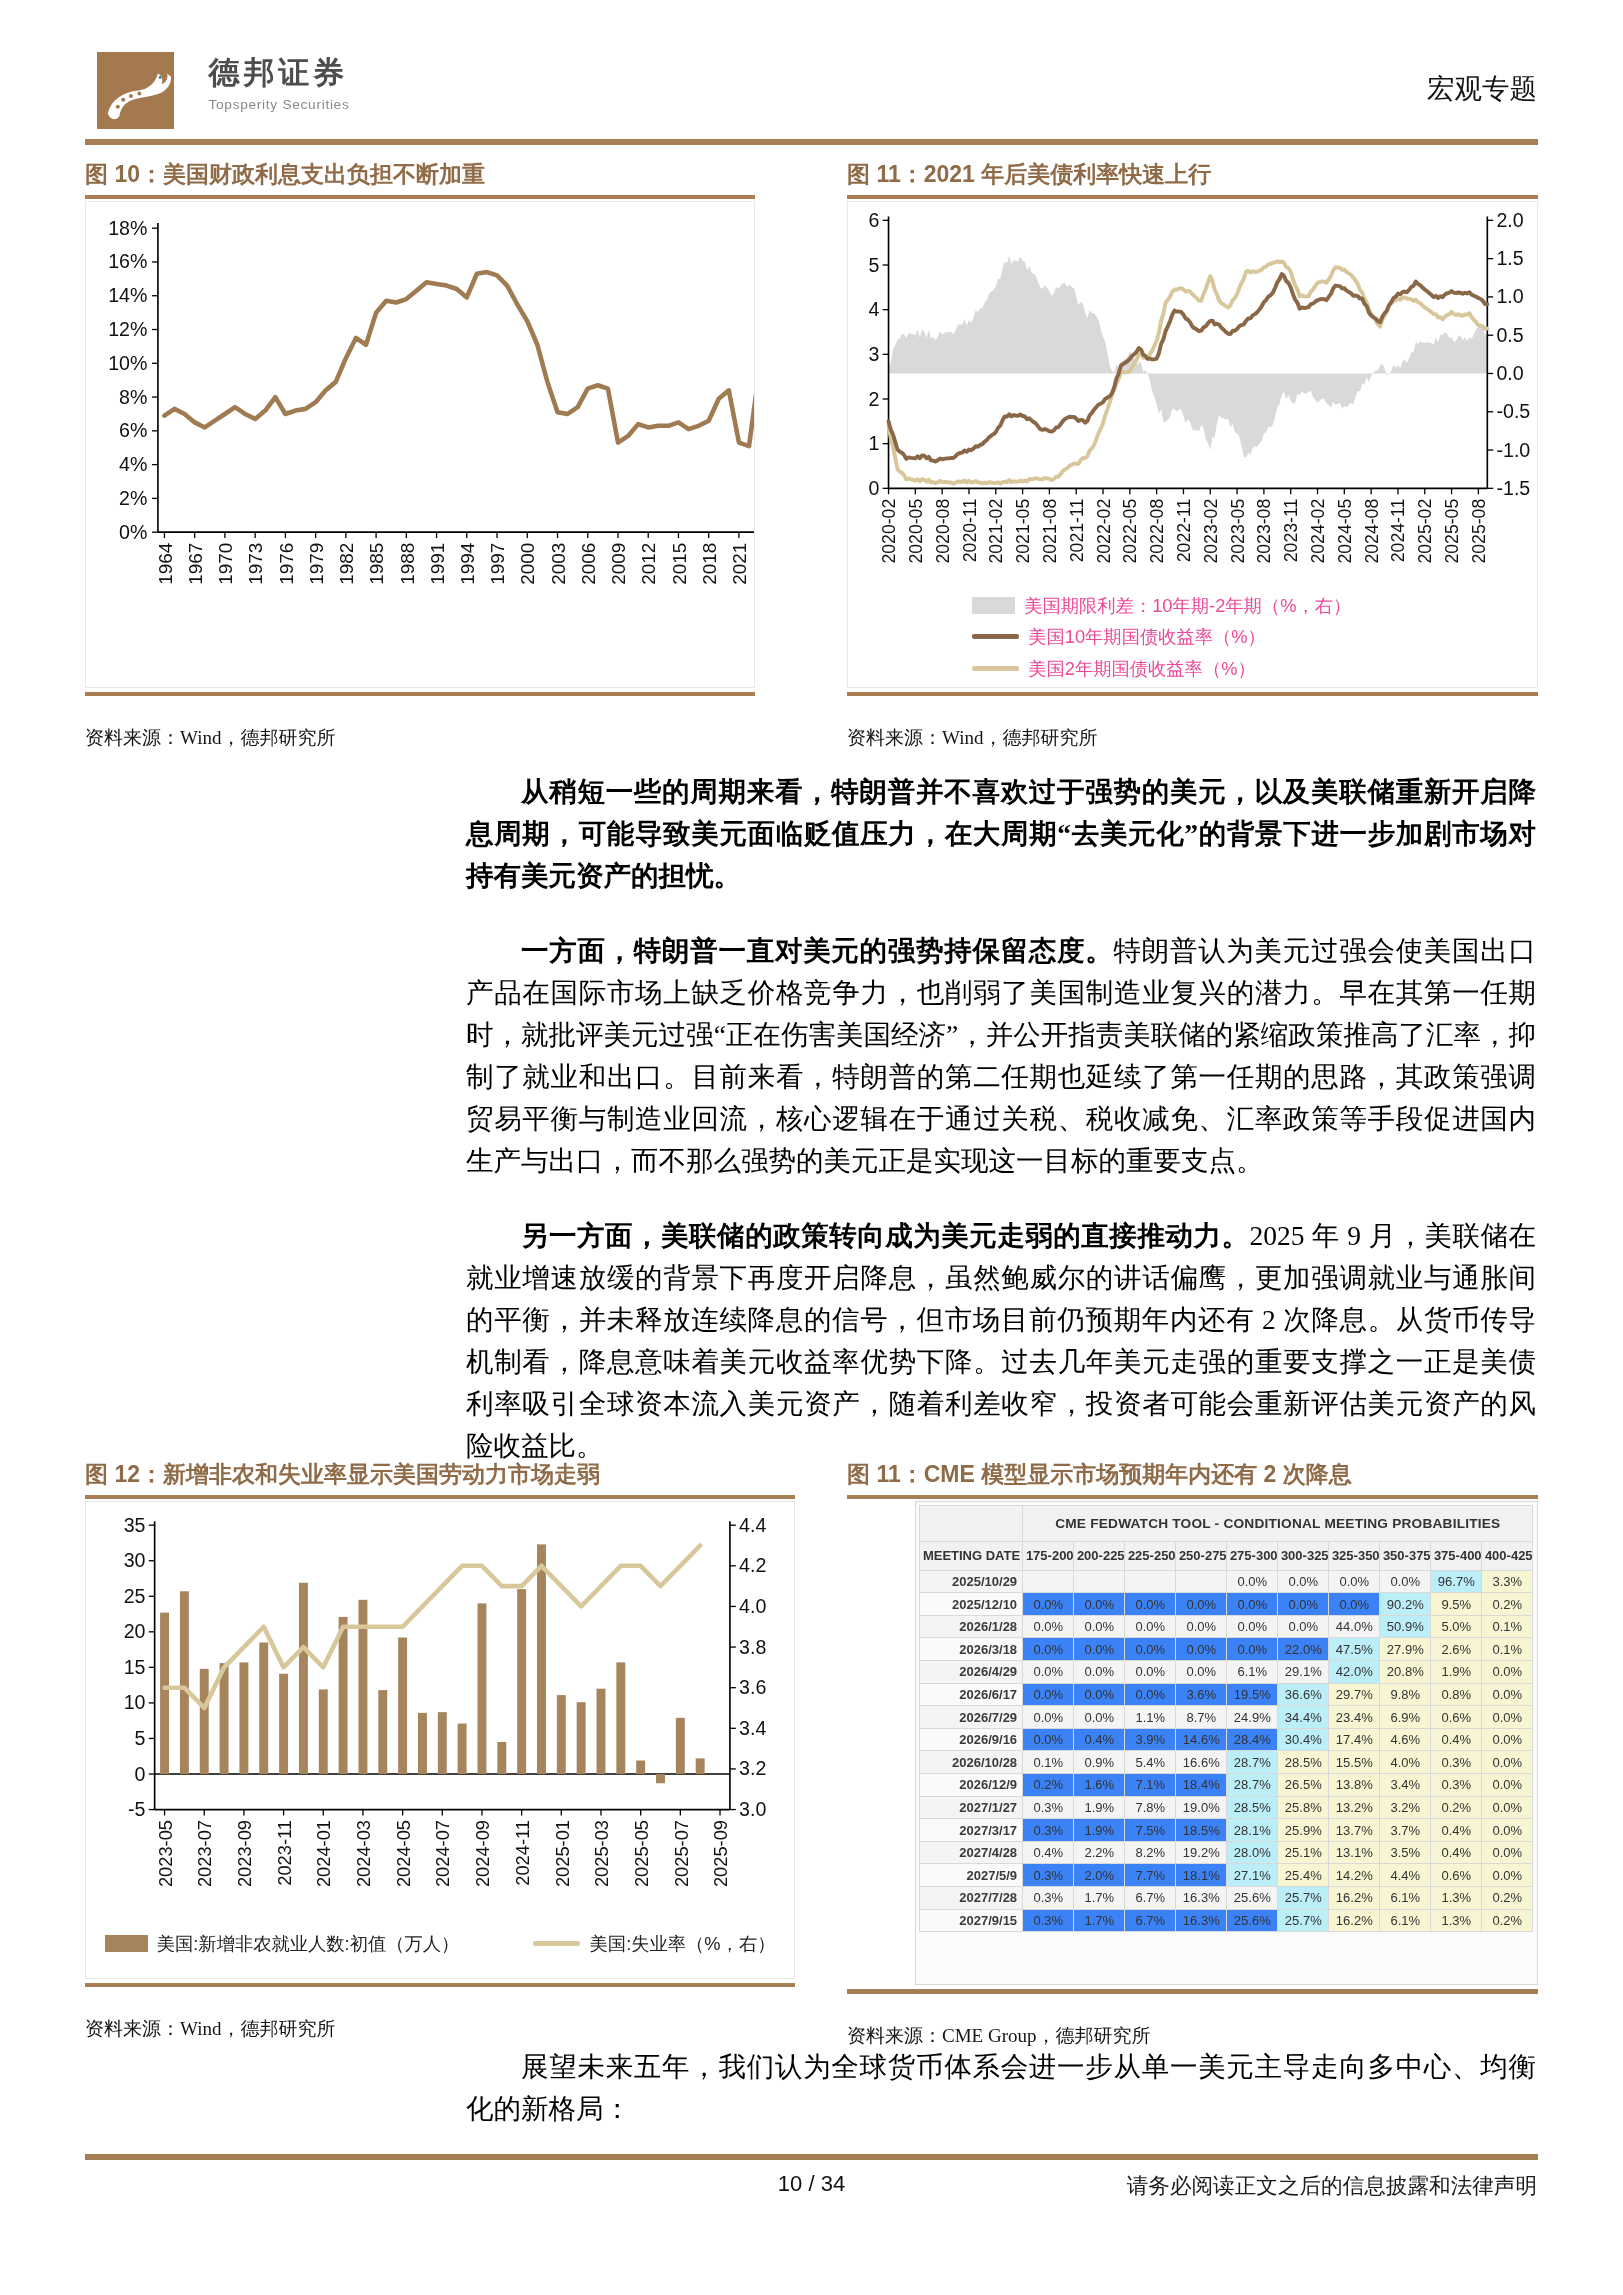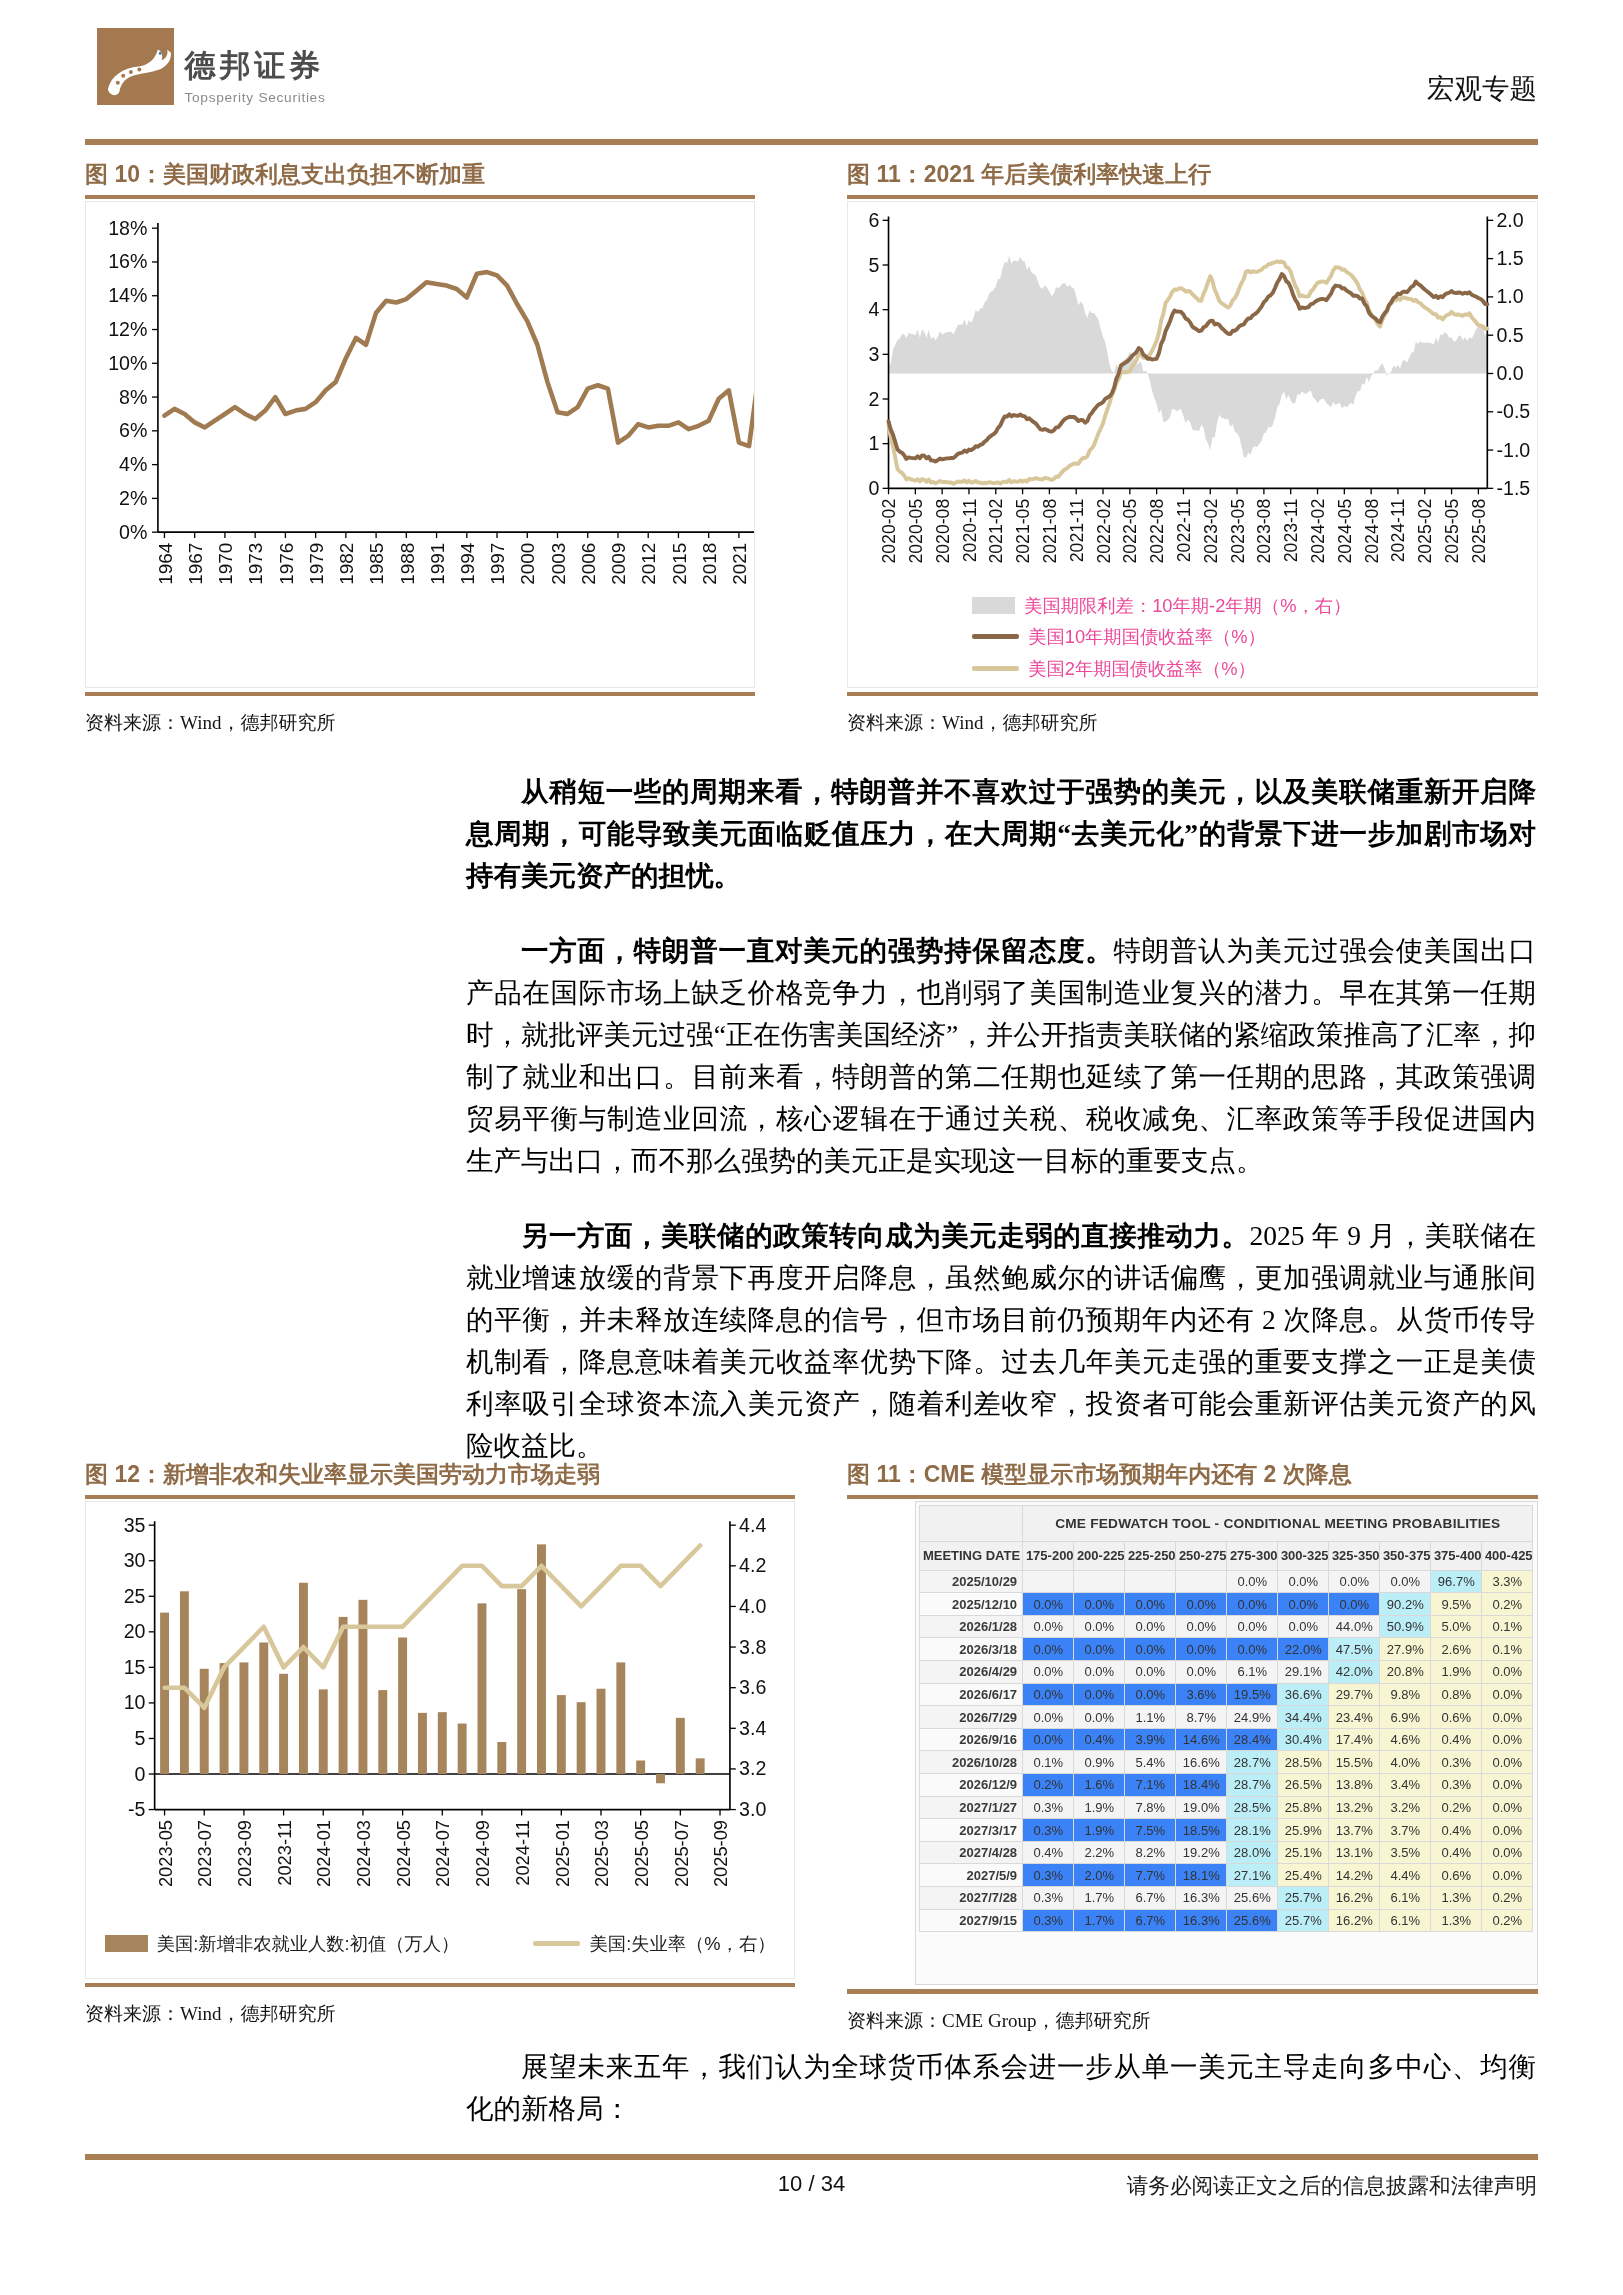--- a/index.html
+++ b/index.html
@@ -1,36 +1,36 @@
 <!DOCTYPE html>
 <html style="font-size:10.5px"><head>
 <meta charset="utf-8">
 <style>
   html,body{margin:0;padding:0;background:#fff;}
   .page{position:relative;width:1623px;height:2295px;background:#ffffff;
         font-family:"Liberation Sans",sans-serif;overflow:hidden;color:#111;}
   .kai{font-family:"Liberation Serif",serif;}
 
   
-  .logo{position:absolute;left:97px;top:28px;display:flex;align-items:flex-end;}
+  .logo{position:absolute;left:97px;top:52px;display:flex;align-items:flex-start;gap:24px;}
   .logo svg{width:77px;height:77px;display:block;}
   .logo-txt{margin-left:10.5px;}
   .brand-cn{font-size:31px;font-weight:bold;color:#4d4d4d;letter-spacing:3.9px;}
   .brand-en{font-size:13.7px;color:#8a8a8a;margin-top:2.6px;letter-spacing:0.7px;}
   .topic{position:absolute;right:86px;top:71px;font-size:27.5px;color:#141414;}
   .hrule{position:absolute;left:85px;width:1453px;height:5.9px;background:#a87e55;}
   .hrule.top{top:139px;}
 
   
   .fig{position:absolute;}
   .fig-title{font-size:23px;font-weight:bold;color:#8f6b47;height:34px;line-height:34px;
              white-space:nowrap;overflow:hidden;}
   .fig-rule{height:4.6px;background:#a87e55;margin-top:3.9px;}
   .fig-body{border:0.7px solid #e8e8e8;background:#fff;margin-top:1.3px;overflow:hidden;position:relative;}
-  .fig-src{font-size:19px;color:#141414;margin-top:14px;}
+  .fig-src{font-size:19px;color:#141414;margin-top:29px;}
 
   .f10{left:85px;top:157px;width:670px;}
   .f11{left:847px;top:157px;width:691px;}
   .f10 .fig-body,.f11 .fig-body{height:485px;}
   .f12{left:85px;top:1457px;width:710px;}
   .f13{left:847px;top:1457px;width:691px;}
   .f12 .fig-body{height:476px;}
   .f13 .fig-body{height:476px;margin-left:68px;width:614px;border:0.7px solid #d8d8d8;background:#fbfbfb;padding:3.3px;}
   .legend-col{display:flex;flex-direction:column;gap:6.5px;margin-left:124px;font-size:18.3px;color:#ec4899;}
   .legend-item{display:flex;align-items:center;gap:9.2px;}

